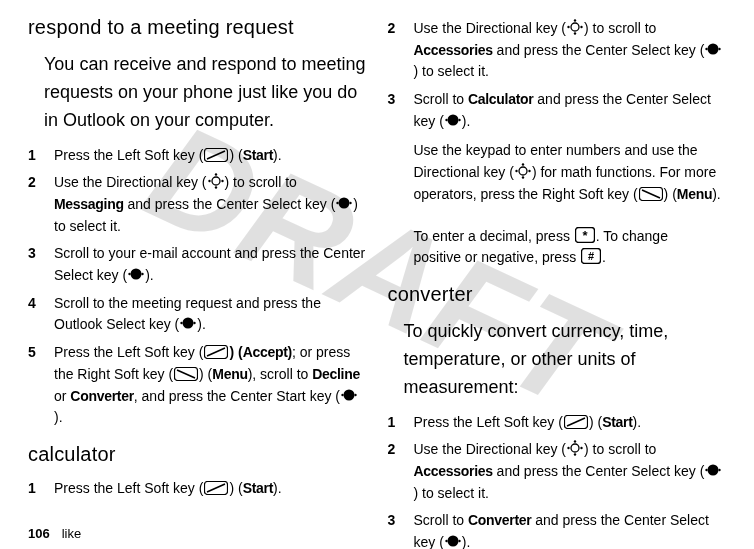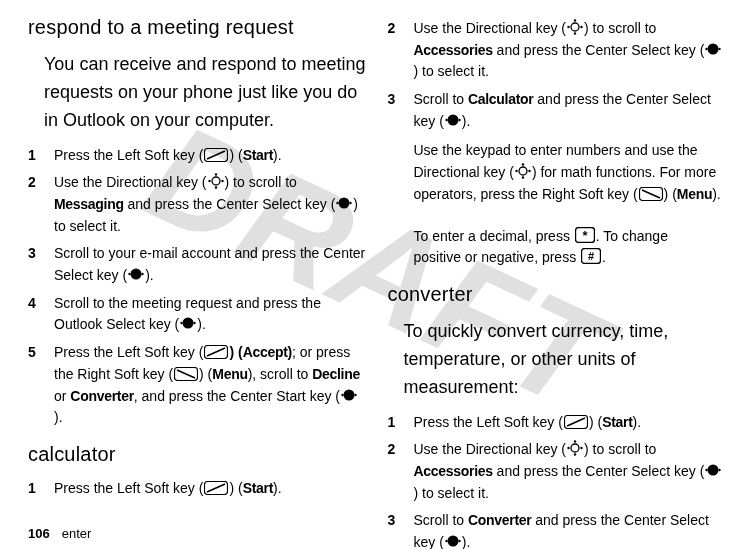--- a/index.html
+++ b/index.html
@@ -259,14 +259,14 @@
         <span>Scroll to </span><span class="cond">Converter</span><span> and press the Center Select key (</span><svg class="icon" width="16" height="16">
             <use href="#ic-center"></use>
           </svg><span>).</span>
       </div>
     </div>
 
   </div>
 </div>
 
 <div class="footer">
-  <span class="pg">106</span><span>enter</span>
+  <span class="pg">106</span><span>like</span>
 </div>
 
 </body></html>

